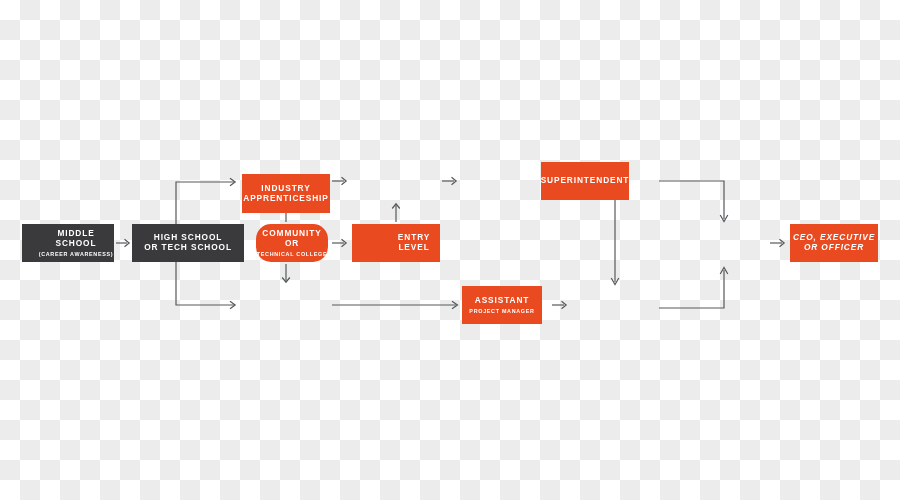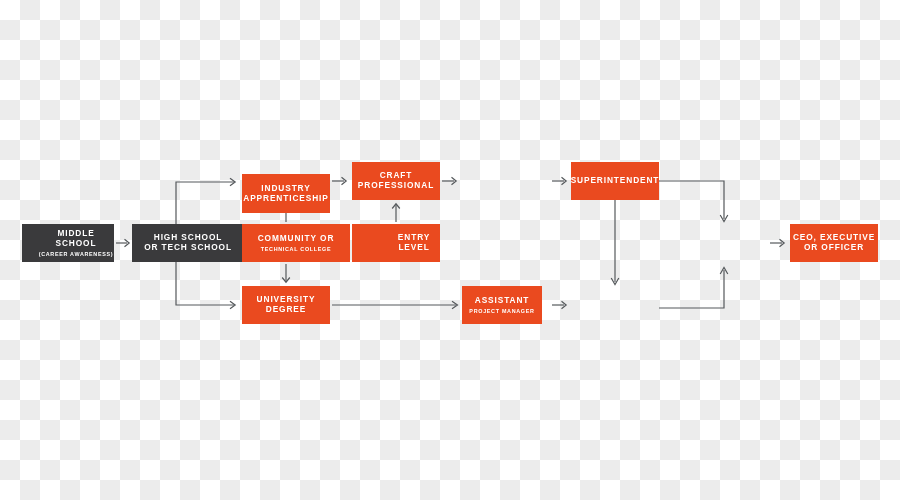--- a/index.html
+++ b/index.html
@@ -196,49 +196,41 @@
   <div class="node dark" style="left:132px; top:224px; width:112px; height:38px;">
     <div class="node-line1">HIGH SCHOOL
 OR TECH SCHOOL</div>
   </div>
 
   <div class="node orange" style="left:242px; top:174px; width:88px; height:39px;">
     <div class="node-line1">INDUSTRY
 APPRENTICESHIP</div>
   </div>
 
-  <div class="node orange" style="left:242px; top:224px; width:108px; height:38px;">
+  <div class="node orange" style="left:256px; top:224px; width:72px; height:38px;border-radius:15px;">
     <div class="node-line1">COMMUNITY OR</div>
     <div class="node-line2">TECHNICAL COLLEGE</div>
   </div>
 
-  <div class="node orange" style="left:242px; top:286px; width:88px; height:38px;">
-    <div class="node-line1">UNIVERSITY
-DEGREE</div>
-  </div>
-
-  <div class="node orange" style="left:352px; top:162px; width:88px; height:38px;">
-    <div class="node-line1">CRAFT
-PROFESSIONAL</div>
-  </div>
+
 
   <div class="node orange" style="left:352px; top:224px; width:88px; height:38px;padding-left:36px;">
     <div class="node-line1">ENTRY LEVEL</div>
   </div>
 
 
   <div class="node orange" style="left:462px; top:286px; width:80px; height:38px;">
     <div class="node-line1">ASSISTANT</div>
     <div class="node-line2">PROJECT MANAGER</div>
   </div>
 
-  <div class="node orange" style="left:571px; top:162px; width:88px; height:38px;">
+  <div class="node orange" style="left:541px; top:162px; width:88px; height:38px;">
     <div class="node-line1">SUPERINTENDENT</div>
   </div>
 
 
 
-  <div class="node orange" style="left:790px; top:224px; width:88px; height:38px;">
+  <div class="node orange" style="left:790px; top:224px; width:88px; height:38px;font-style:italic;">
     <div class="node-line1">CEO, EXECUTIVE
 OR OFFICER</div>
   </div>
 
 </div>
 
 </body></html>

